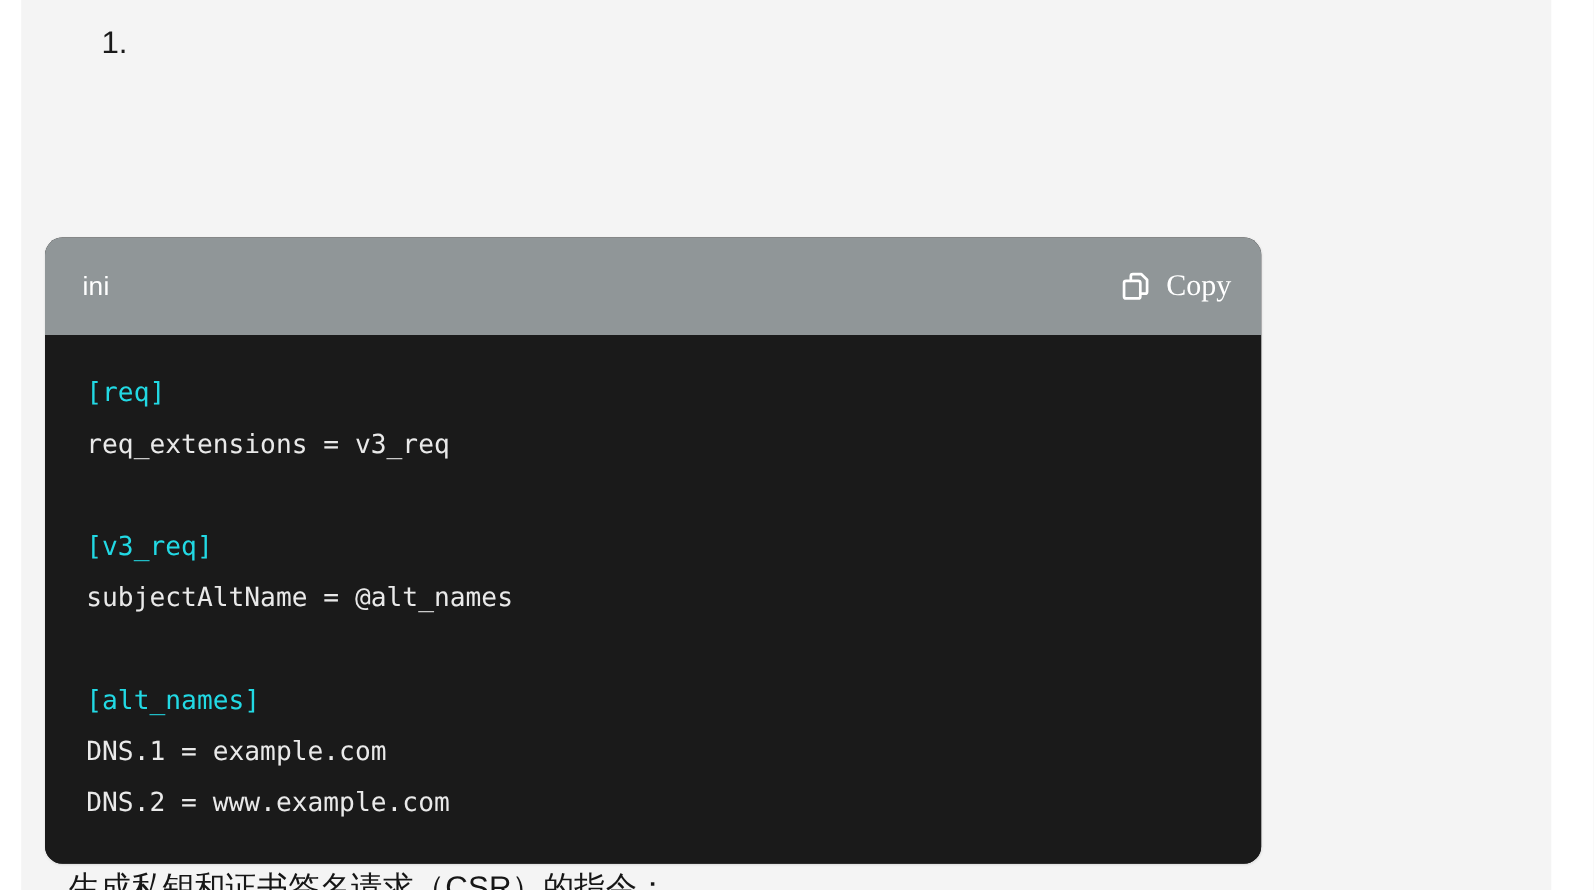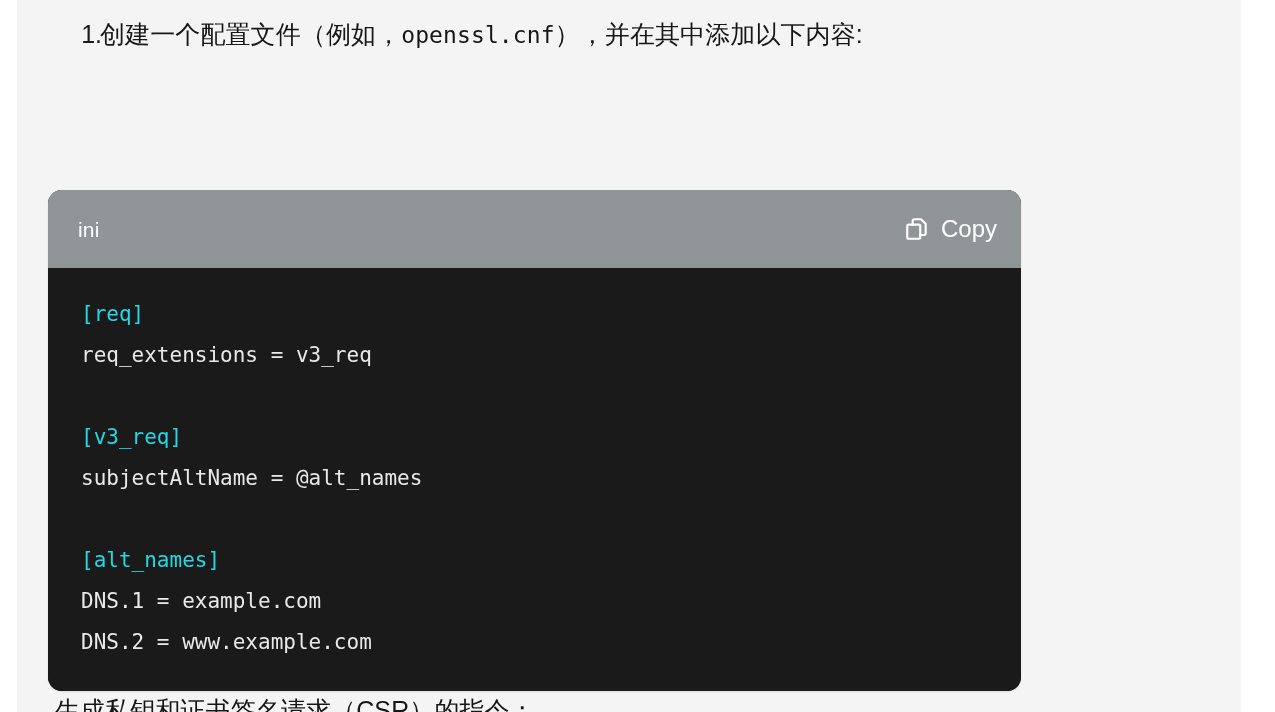--- a/index.html
+++ b/index.html
@@ -64,21 +64,21 @@
   }
   .step-body .mono-inline {
     font-family: "DejaVu Sans Mono", "Liberation Mono", monospace;
     font-size: 23px;
     color: #161616;
   }
 
   
   #code-block {
     position: absolute;
-    left: 31px;           
+    left: 19px;           
     top: 190px;
     width: 973px;
     border-radius: 14px;
     overflow: hidden;
     background: #1a1a1a;
     box-shadow: 0 1px 2px rgba(0,0,0,0.10);
   }
   #code-header {
     height: 78px;
     background: #909698;
@@ -97,21 +97,21 @@
   }
   #copy-button {
     display: flex;
     align-items: center;
     gap: 11px;
     color: #ffffff;
     font-size: 24px;
     line-height: 24px;
     cursor: pointer;
     user-select: none;
-    font-family: Liberation Sans, sans-serif;
+    font-family: Liberation Serif, serif;
   }
   #copy-button svg { display: block; }
   #copy-label { color: #ffffff; }
 
   #code-body {
     background: #1a1a1a;
     padding: 26px 12px 28px 0;
   }
   #code-lines {
     margin: 0;
@@ -145,23 +145,20 @@
 </head>
 <body>
 
 <div id="page-root">
 
   <div id="content-column" style="background: rgb(244, 244, 244);">
 
     <div id="steps">
       <div class="step-row">
         <div class="step-marker">1.</div>
-        <div class="step-body">
-          <span>创建一个配置文件（例如，</span><span class="mono-inline">openssl.cnf</span><span>），并在其中添加以下内容:</span>
-        </div>
       </div>
     </div>
 
     <div id="code-block" style="background: rgb(26, 26, 26);">
 
       <div id="code-header" style="background: rgb(144, 150, 152);">
         <span id="code-lang">ini</span>
 
         <div id="copy-button">
           <span>

